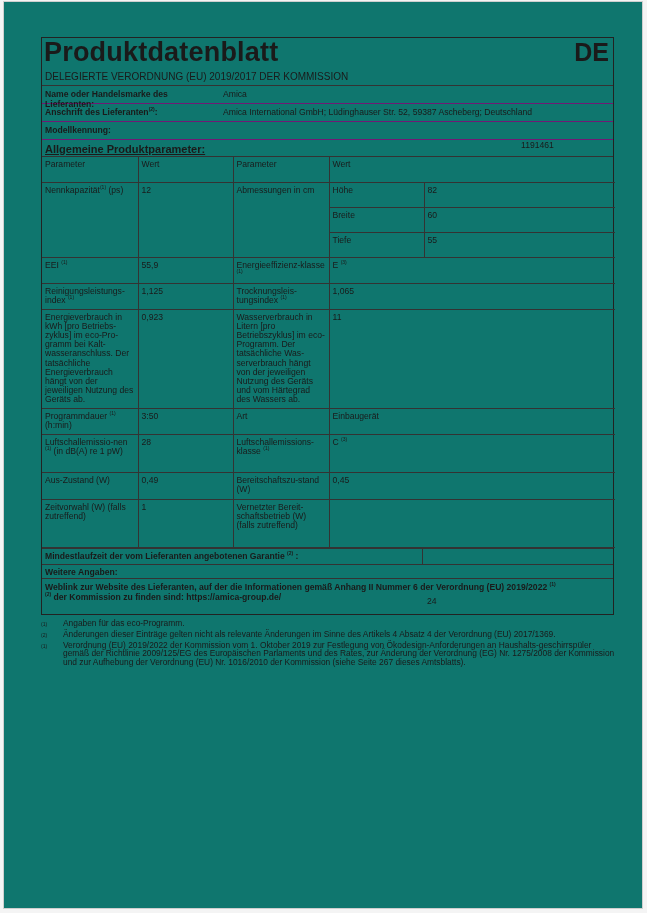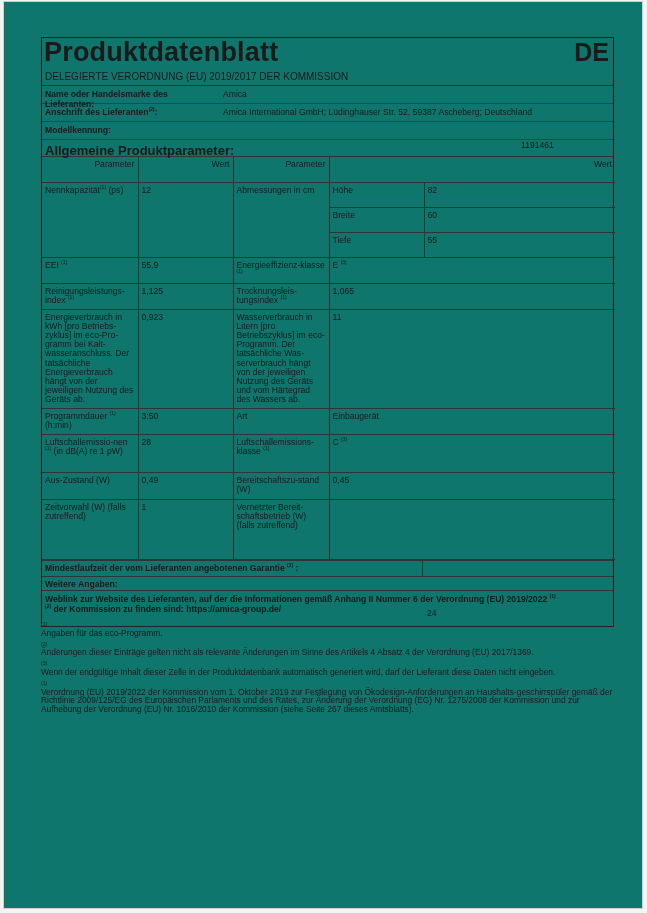--- a/index.html
+++ b/index.html
@@ -8,34 +8,34 @@
   .sheet { position:absolute; left:37px; top:35px; width:573px; border:1.5px solid #222; box-sizing:border-box; }
   .title-row { position:relative; height:32px; }
   .title { position:absolute; left:2px; top:-1px; font-size:27px; font-weight:bold; letter-spacing:0.2px; }
   .lang { position:absolute; right:4px; top:0px; font-size:25px; font-weight:bold; }
   .subtitle { font-size:10px; padding:1px 3px 2px 3px; height:12px; line-height:12px; border-bottom:1px solid #333; }
   .row { display:flex; border-bottom:1px solid #701a75; font-size:8.6px; }
   .row .lbl { width:178px; padding:3px 3px; font-weight:bold; box-sizing:border-box; }
   .row .val { padding:3px 3px; box-sizing:border-box; flex:1; }
   .row.h17 { height:17px; }
   .model-num { position:absolute; left:479px; }
-  .section { font-weight:bold; font-size:13px; padding:3px; height:17px; box-sizing:border-box; border-bottom:1px solid #333; }
+  .section { font-weight:bold; font-size:11px; padding:3px; height:17px; box-sizing:border-box; border-bottom:1px solid #333;text-decoration:underline; }
   table.params { border-collapse:collapse; width:100%; font-size:8.6px; table-layout:fixed; }
   table.params td { border:1px solid #333; vertical-align:top; padding:3px 3px; line-height:9.2px; }
-  table.params tr:first-child td { border-top:none;text-align:right; }
+  table.params tr:first-child td { border-top:none; }
   table.params td:first-child { border-left:none; }
   table.params td:last-child { border-right:none; }
   sup { font-size:5px; vertical-align:super; line-height:0; }
   .garantie { display:flex; font-size:8.6px; font-weight:bold; border-bottom:1px solid #333; height:15px; }
   .garantie .g-lbl { width:381px; padding:2px 3px; box-sizing:border-box; border-right:1px solid #333; }
   .garantie .g-val { padding:15px 4px; font-weight:normal;margin-top:32px; }
   .weitere { font-size:8.6px; font-weight:bold; padding:2px 3px; height:14px; box-sizing:border-box; border-bottom:1px solid #333; }
   .weblink { font-size:8.6px; font-weight:bold; padding:3px 3px; height:35px; box-sizing:border-box; line-height:10px; }
   .footnotes { position:absolute; left:37px; top:617px; width:575px; font-size:8.4px; line-height:8.8px; }
-  .fn { display:flex; margin-bottom:1px;flex-direction:column; }
+  .fn { display:flex; margin-bottom:1px; }
   .fn .n { width:22px; font-size:5px; padding-top:1px; flex-shrink:0; }
   .fn .t { flex:1; }
 </style>
 </head>
 <body>
 
 <div class="page">
   <div class="sheet">
     <div class="title-row">
       <span class="title">Produktdatenblatt</span>
@@ -116,21 +116,21 @@
         <td>28</td>
         <td><span>Luftschallemissions-klasse</span> <sup>(1)</sup></td>
         <td colspan="2"><span>C</span> <sup>(3)</sup></td>
       </tr>
       <tr style="height:27px">
         <td>Aus-Zustand (W)</td>
         <td>0,49</td>
         <td>Bereitschaftszu-stand (W)</td>
         <td colspan="2">0,45</td>
       </tr>
-      <tr style="height:60px">
+      <tr style="height:48px">
         <td>Zeitvorwahl (W) (falls zutreffend)</td>
         <td>1</td>
         <td>Vernetzter Bereit-schaftsbetrieb (W) (falls zutreffend)</td>
         <td colspan="2"></td>
       </tr>
     </tbody>
       </table>
 
     <div class="garantie" style="border-top:1px solid #333;">
       <div class="g-lbl"><span>Mindestlaufzeit der vom Lieferanten angebotenen Garantie</span> <sup>(2)</sup><span> :</span></div>
@@ -145,21 +145,17 @@
   <div class="footnotes">
     <div class="fn">
         <span class="n">(1)</span>
         <span class="t">Angaben für das eco-Programm.</span>
       </div>
     <div class="fn">
         <span class="n">(2)</span>
         <span class="t">Änderungen dieser Einträge gelten nicht als relevante Änderungen im Sinne des Artikels 4 Absatz 4 der Verordnung (EU) 2017/1369.</span>
       </div>
     <div class="fn">
-        <span class="n">(3)</span>
-        <span class="t">Wenn der endgültige Inhalt dieser Zelle in der Produktdatenbank automatisch generiert wird, darf der Lieferant diese Daten nicht eingeben.</span>
-      </div>
-    <div class="fn">
         <span class="n">(1)</span>
         <span class="t">Verordnung (EU) 2019/2022 der Kommission vom 1. Oktober 2019 zur Festlegung von Ökodesign-Anforderungen an Haushalts-geschirrspüler gemäß der Richtlinie 2009/125/EG des Europäischen Parlaments und des Rates, zur Änderung der Verordnung (EG) Nr. 1275/2008 der Kommission und zur Aufhebung der Verordnung (EU) Nr. 1016/2010 der Kommission (siehe Seite 267 dieses Amtsblatts).</span>
       </div>
   </div>
 </div>
 
 </body></html>

